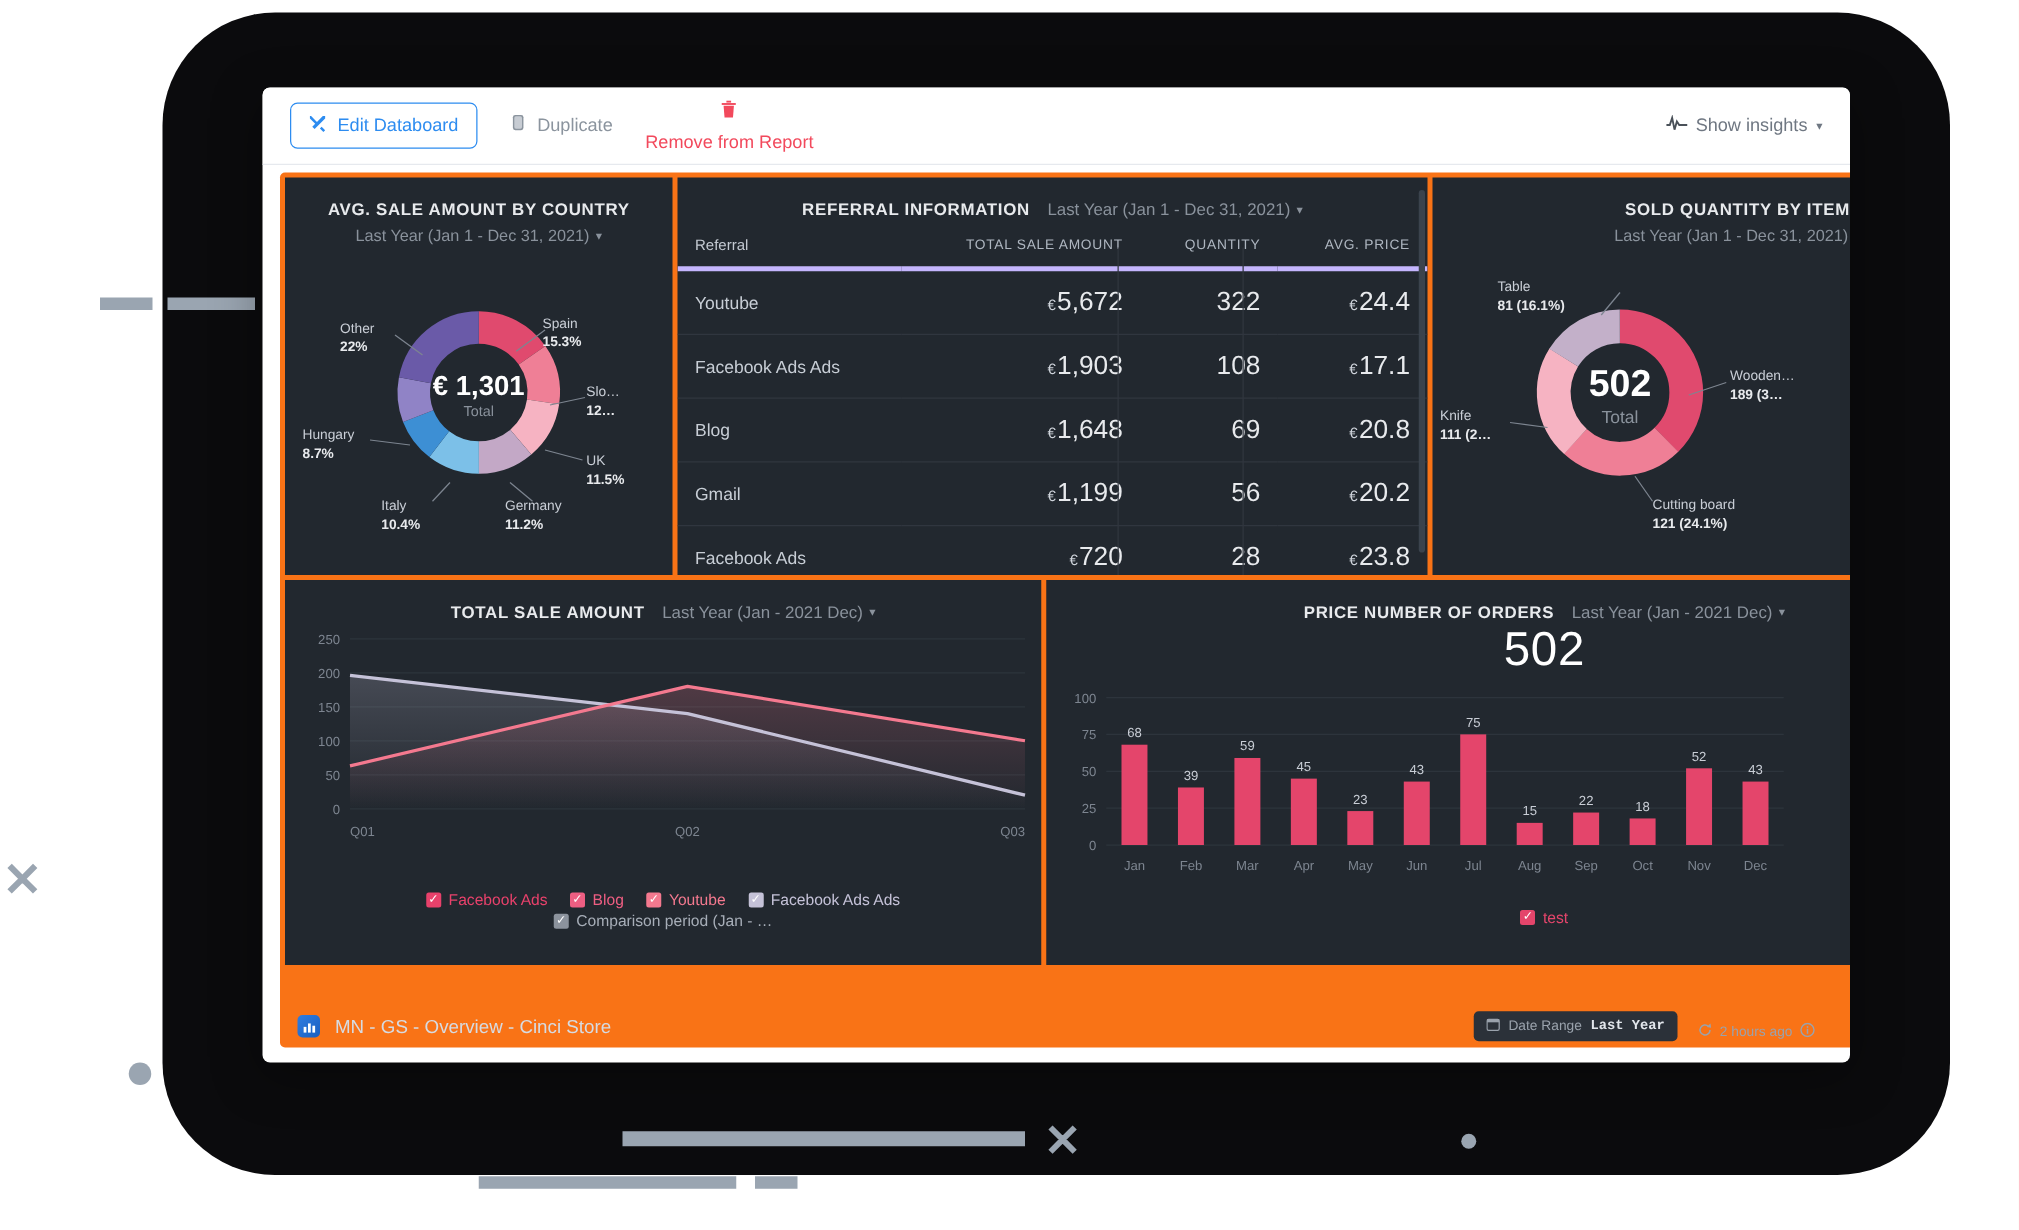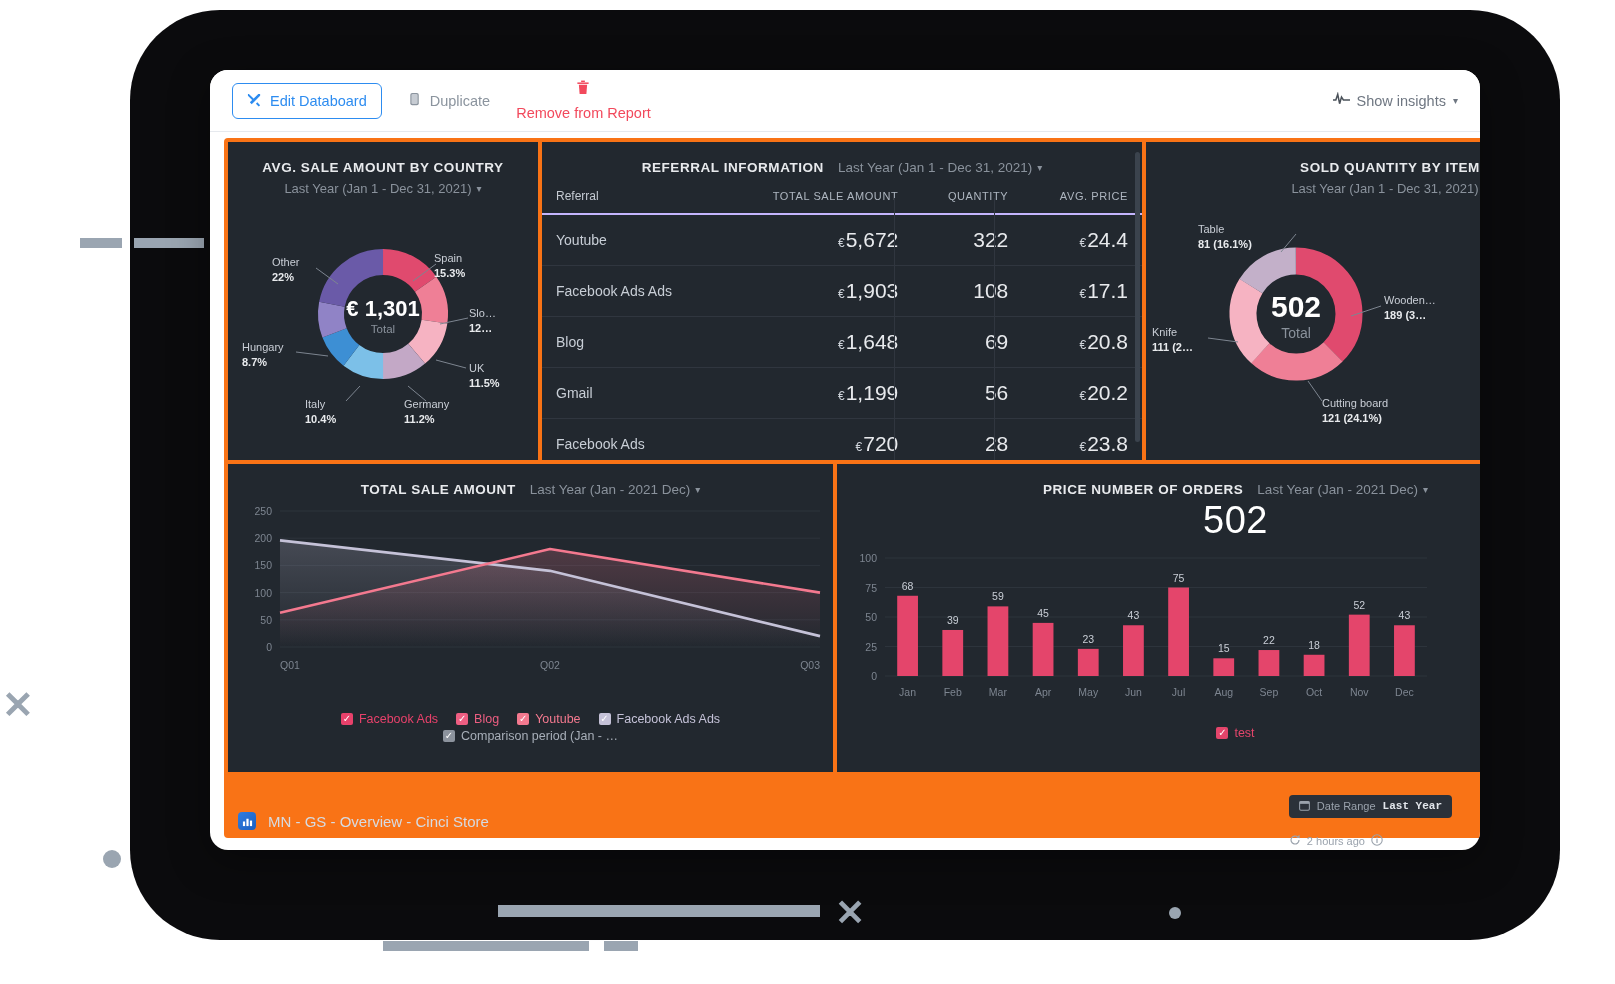--- a/index.html
+++ b/index.html
@@ -14,21 +14,21 @@
     position:absolute; left:130px; top:10px; width:1430px; height:930px;
     background:#0b0b0d; border-radius:90px;
   }
   .dash-gray { position:absolute; background:#9aa5b1; }
   .dot-gray { position:absolute; border-radius:50%; background:#9aa5b1; }
   .xmark { position:absolute; color:#9aa5b1; font-weight:bold; line-height:1; }
 
   
   .window {
     position:absolute; left:210px; top:70px; width:1270px; height:780px;
-    background:#ffffff; border-radius:18px; overflow:hidden;
+    background:#ffffff; border-radius:6px; overflow:hidden;
     box-shadow: 0 10px 40px rgba(0,0,0,.35);
   }
   .toolbar {
     height:62px; display:flex; align-items:center; padding:0 22px;
     border-bottom:1px solid #e6e9ee; background:#fff;
   }
   .btn-edit {
     display:flex; align-items:center; gap:8px;
     border:1px solid #2d8cf0; border-radius:6px; color:#2d8cf0;
     font-size:14.5px; padding:8px 14px; background:#fff; cursor:pointer;
@@ -88,21 +88,21 @@
   .leaders line { stroke:#7d8590; stroke-width:1; }
   .lbl { font-size:11px; fill:#c9ced6; font-family:"Liberation Sans", sans-serif; }
   .lbl-b { font-size:11px; fill:#e8eaed; font-weight:bold; font-family:"Liberation Sans", sans-serif; }
   .center-v { fill:#ffffff; font-size:22px; font-weight:bold; font-family:"Liberation Sans", sans-serif; }
   .center-t { fill:#8a929c; font-size:11.5px; font-family:"Liberation Sans", sans-serif; }
 
   
   table.ref { width:100%; border-collapse:collapse; margin-top:14px; }
   table.ref th {
     color:#aeb6c0; font-size:11px; font-weight:normal; letter-spacing:.6px;
-    padding:0 14px 10px 14px; border-bottom:2px solid #c4b5fd;
+    padding:0 14px 10px 14px; border-bottom:4px solid #c4b5fd;
   }
   table.ref th.l { text-align:left; color:#c4cad2; font-size:12px; letter-spacing:0;}
   table.ref th.r { text-align:right; }
   table.ref td {
     color:#e8eaed; padding:13px 14px; border-bottom:1px solid #30363f;
     font-size:15px;
   }
   table.ref td.name { color:#c8ced6; font-size:14px; }
   table.ref td.num { text-align:right; font-size:21px; }
   table.ref td.num .cur { font-size:12px; color:#cfd4db; margin-right:1px; }
@@ -132,21 +132,21 @@
 
   
   .foot {
     position:absolute; left:14px; bottom:6px; width:1242px; height:46px;
     display:flex; align-items:center; padding:0 14px; color:#c3c9d1;
   }
   .foot-logo { width:18px; height:18px; border-radius:4px;
     background:linear-gradient(135deg,#2f7de1,#1b5fc0); margin-right:12px;
     display:flex; align-items:center; justify-content:center; }
   .foot-title { font-size:15px; color:#d6dbe2; }
-  .foot-right { margin-left:auto; display:flex; align-items:flex-start; gap:16px;flex-direction:column; }
+  .foot-right { margin-left:auto; display:flex; align-items:flex-end; gap:16px; }
   .badge {
     background:#2b3139; border-radius:4px; padding:5px 10px; font-size:11px;
     color:#9aa2ac; display:flex; align-items:center; gap:7px;
   }
   .badge b { color:#e2e6eb; font-weight:bold;font-family:Liberation Mono, monospace; }
   .refresh { display:flex; align-items:center; gap:6px; font-size:11px; color:#9aa2ac; }
 </style>
 </head>
 <body>
 

